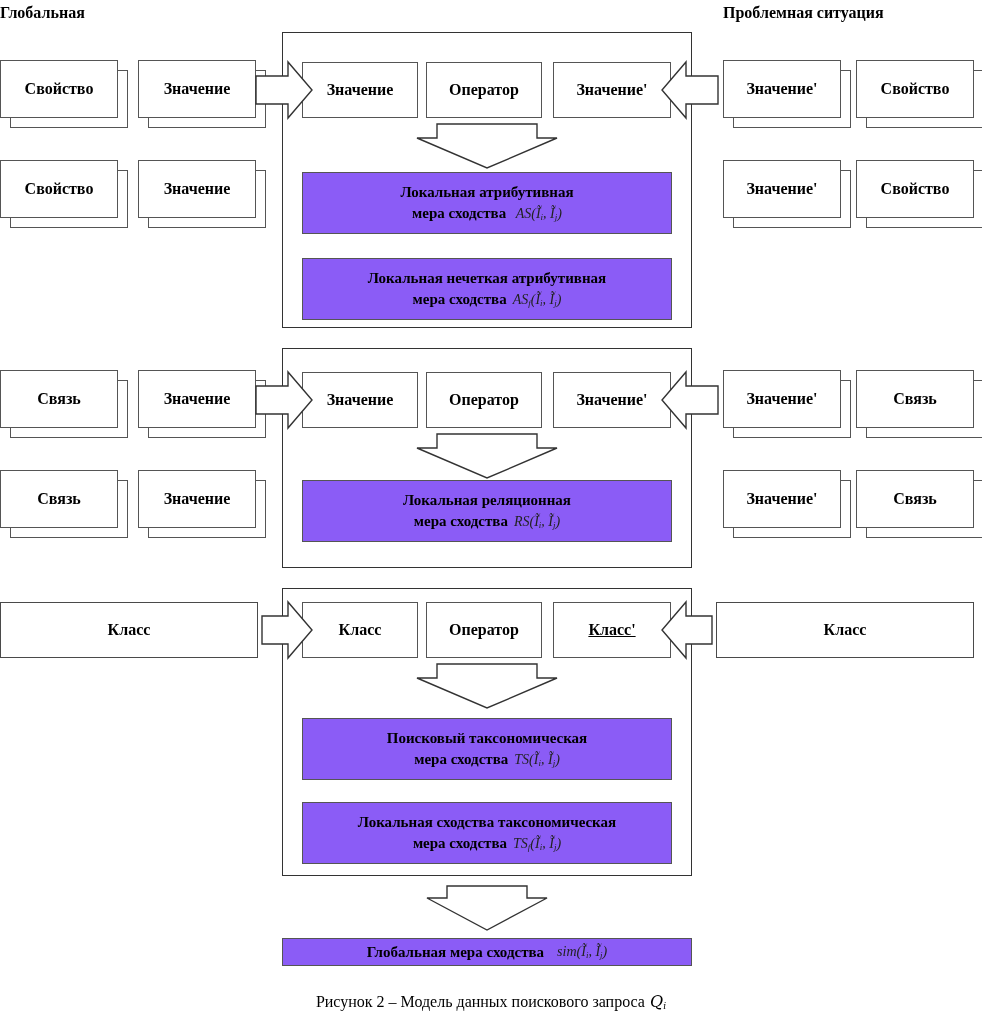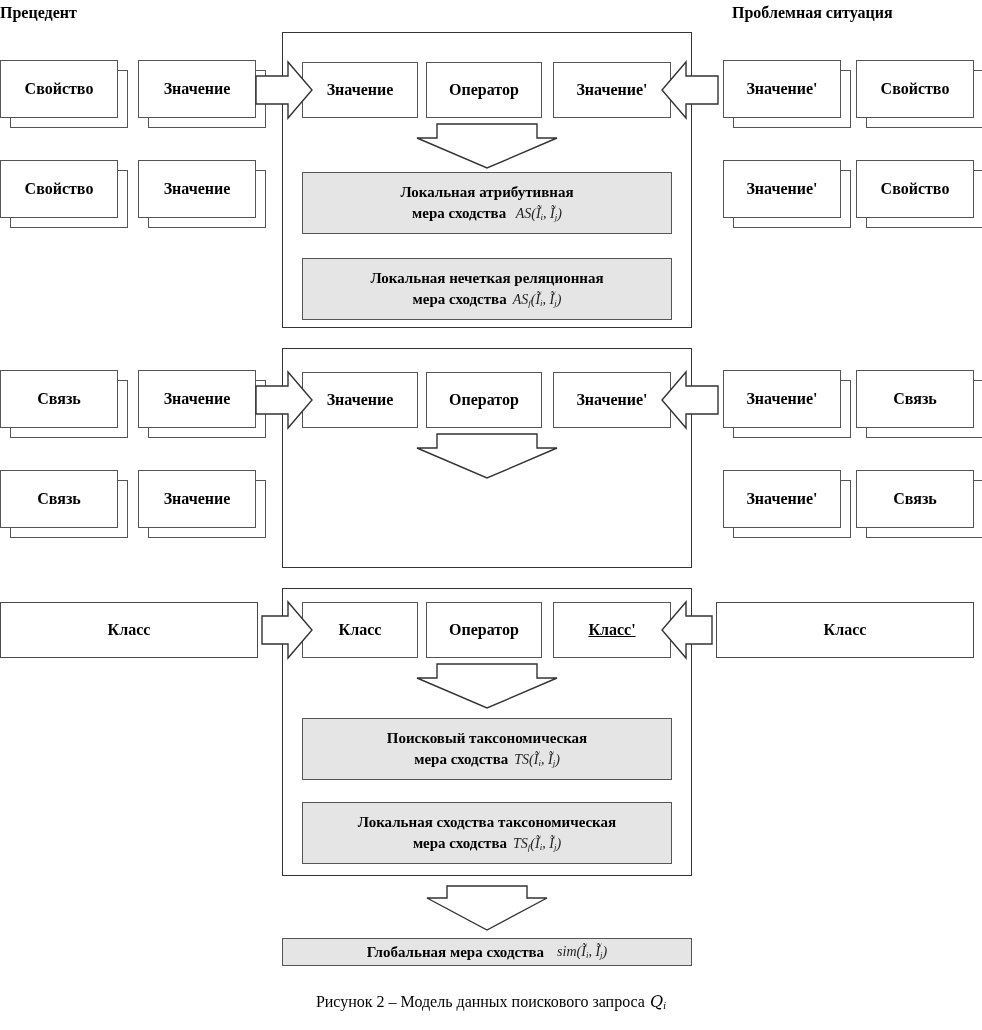--- a/index.html
+++ b/index.html
@@ -75,21 +75,21 @@
     border:1.4px solid #333;
     background:transparent;
     box-sizing:border-box;
     z-index:1;
   }
 
   
   .measure{
     position:absolute;
     border:1.4px solid #555;
-    background:#e5e5e5;
+    background:#8b5cf6;
     box-sizing:border-box;
     display:flex;
     flex-direction:column;
     align-items:center;
     justify-content:center;
     z-index:5;
     font-size:15px;
     font-weight:700;
     line-height:1.35;
     text-align:center;
@@ -122,25 +122,25 @@
     font-size:16px;
     white-space:nowrap;
   }
 </style>
 </head>
 <body>
 
 <div id="page">
 
   <div class="hdr" style="left:0px;top:4px;">
-    <span>Прецедент</span>
-  </div>
-
-
-  <div class="hdr" style="left:723px;top:4px;margin-left:9px;">
+    <span>Глобальная</span>
+  </div>
+
+
+  <div class="hdr" style="left:723px;top:4px;">
     <span>Проблемная ситуация</span>
   </div>
 
   <div class="frame" style="left:282px;top:32px;width:410px;height:296px;"></div>
 
   <div class="stack" style="left:0px;top:60px;width:118px;height:58px;">
     <div class="shadow"></div>
     <div class="face">Свойство</div>
   </div>
   <div class="stack" style="left:138px;top:60px;width:118px;height:58px;">
@@ -179,21 +179,21 @@
     <div class="face">Свойство</div>
   </div>
 
   <div class="measure" style="left:302px;top:172px;width:370px;height:62px;">
     <div>Локальная атрибутивная</div>
     <div>
       <span class="l2">мера сходства</span><span class="mathit">&nbsp;AS(<i>Ĩ</i><span class="sb">i</span>, <i>Ĩ</i><span class="sb">j</span>)</span>
     </div>
   </div>
   <div class="measure" style="left:302px;top:258px;width:370px;height:62px;">
-    <div>Локальная нечеткая реляционная</div>
+    <div>Локальная нечеткая атрибутивная</div>
     <div>
       <span class="l2">мера сходства</span><span class="mathit">AS<span class="sb">f</span>(<i>Ĩ</i><span class="sb">i</span>, <i>Ĩ</i><span class="sb">j</span>)</span>
     </div>
   </div>
 
   <div class="frame" style="left:282px;top:348px;width:410px;height:220px;"></div>
 
   <div class="stack" style="left:0px;top:370px;width:118px;height:58px;">
     <div class="shadow"></div>
     <div class="face">Связь</div>
@@ -225,20 +225,26 @@
   </div>
   <div class="stack" style="left:723px;top:470px;width:118px;height:58px;">
     <div class="shadow"></div>
     <div class="face">Значение'</div>
   </div>
   <div class="stack" style="left:856px;top:470px;width:118px;height:58px;">
     <div class="shadow"></div>
     <div class="face">Связь</div>
   </div>
 
+  <div class="measure" style="left:302px;top:480px;width:370px;height:62px;">
+    <div>Локальная реляционная</div>
+    <div>
+      <span class="l2">мера сходства</span><span class="mathit">RS(<i>Ĩ</i><span class="sb">i</span>, <i>Ĩ</i><span class="sb">j</span>)</span>
+    </div>
+  </div>
 
   <div class="frame" style="left:282px;top:588px;width:410px;height:288px;"></div>
 
   <div class="box plain" style="left:0px;top:602px;width:258px;height:56px;">Класс</div>
 
   <div class="box" style="left:302px;top:602px;width:116px;height:56px;">Класс</div>
   <div class="box" style="left:426px;top:602px;width:116px;height:56px;">Оператор</div>
   <div class="box" style="left:553px;top:602px;width:118px;height:56px;text-decoration:underline;">Класс'</div>
 
   <div class="box plain" style="left:716px;top:602px;width:258px;height:56px;">Класс</div>

